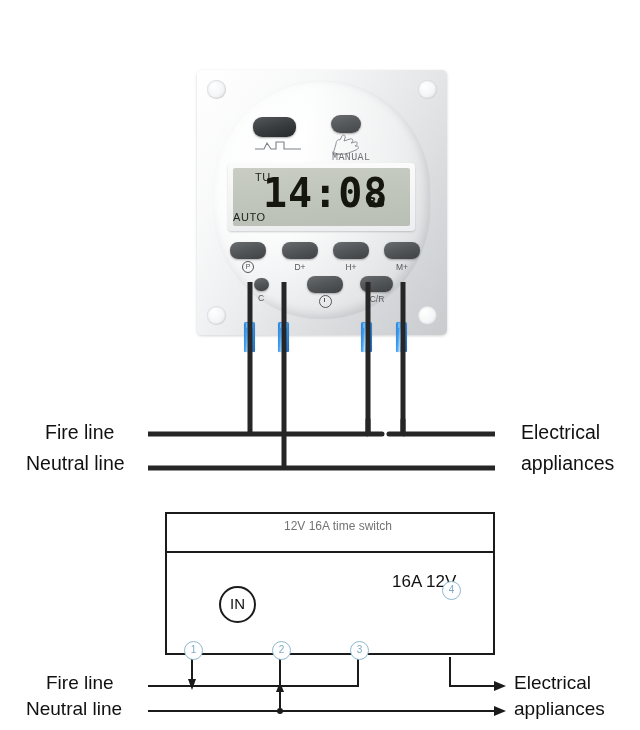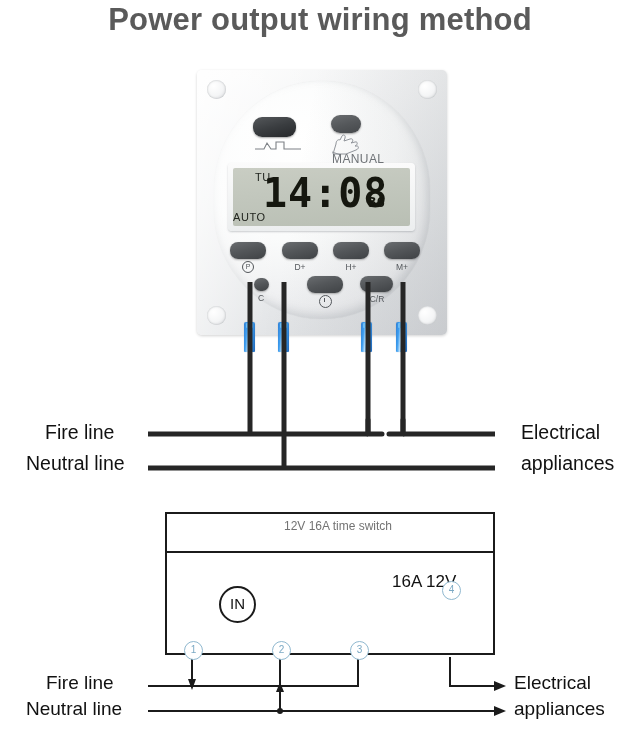--- a/index.html
+++ b/index.html
@@ -73,22 +73,22 @@
   }
   .btn.b-top-left{left:56px;top:47px;width:43px;height:20px;background:linear-gradient(165deg,#55585b 0%,#3a3d40 50%,#26282b 100%);}
   .btn.b-top-right{left:134px;top:45px;width:30px;height:18px;background:linear-gradient(165deg,#6a6d70 0%,#55585b 50%,#45484b 100%);}
 
   .sym-wave{
     position:absolute;left:57px;top:68px;width:48px;height:14px;
   }
   .hand-ic{position:absolute;left:131px;top:62px;width:34px;height:24px;}
   .manual-lbl{
     position:absolute;left:135px;top:82px;
-    font-size:12px;color:#6e7276;letter-spacing:.4px;
-    font-family:Liberation Sans, sans-serif;
+    font-size:10px;color:#6e7276;letter-spacing:.4px;
+    font-family:Liberation Mono, monospace;
     text-align:center;
   }
 
   .lcd-frame{
     position:absolute;left:31px;top:93px;width:187px;height:68px;
     background:linear-gradient(180deg,#fbfbfb,#eceeef);
     border-radius:4px;
     box-shadow:0 1px 2px rgba(110,115,120,.35);
     padding:4px;
     box-sizing:border-box;
@@ -188,21 +188,20 @@
     position:absolute;width:17px;height:17px;border:1px solid #8fb8cf;border-radius:50%;
     color:#7ba9c4;font-size:10px;text-align:center;line-height:16px;background:#fff;
     font-family:"Liberation Sans", sans-serif;
   }
 </style>
 </head>
 <body>
 
 <div id="root">
 
-  <div class="title">Power output wiring method</div>
 
   <div class="device">
     <div class="device-body"></div>
     <div class="dial"></div>
     <div class="dev-shade"></div>
 
     <div class="screw tl"></div>
     <div class="screw tr"></div>
     <div class="screw bl"></div>
     <div class="screw br"></div>

